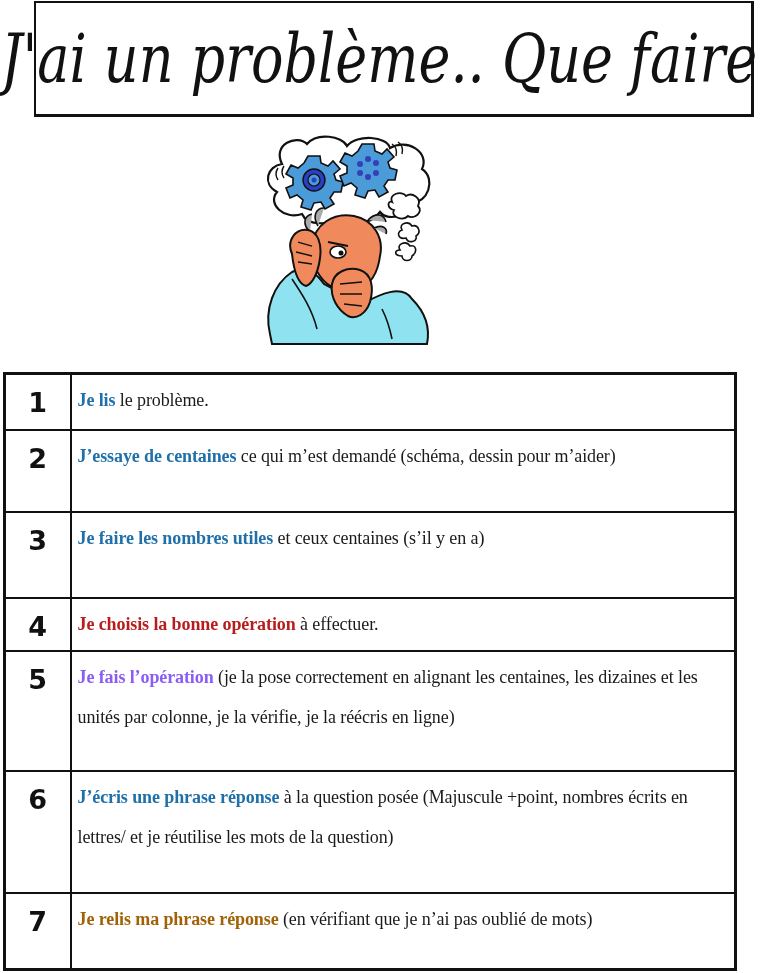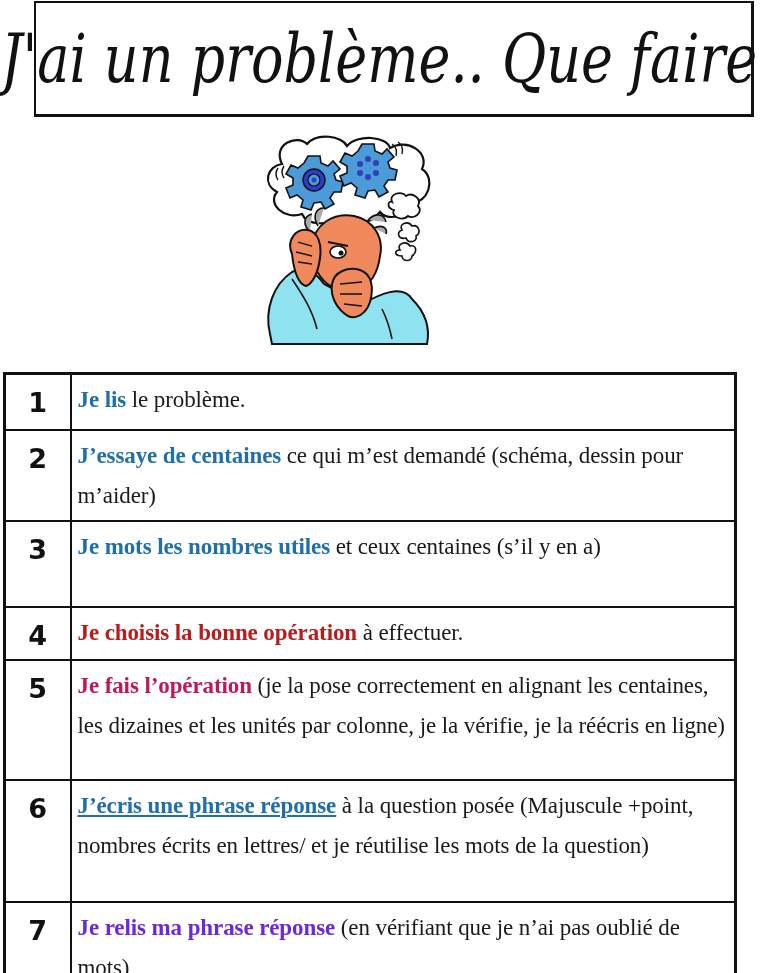--- a/index.html
+++ b/index.html
@@ -24,21 +24,21 @@
     border-collapse: collapse; table-layout: fixed;
     border: 3px solid #111;
   }
   .steps-table td { border: 2px solid #111; vertical-align: top; padding: 0; }
   .steps-table col.num-col { width: 66px; }
   .num-cell {
     text-align: center; font-family: "DejaVu Sans", sans-serif; font-weight: bold;
     font-size: 27px; color: #111; padding-top: 12px !important;
   }
   .text-cell {
-    font-family: "Liberation Serif", serif; font-size: 23px; line-height: 40px;
+    font-family: "Liberation Serif", serif; font-size: 18px; line-height: 40px;
     color: #1a1a1a; padding: 5px 6px 4px 6px !important; letter-spacing: -0.1px;
   }
   .hl { color: #1f6fa8; font-weight: bold; }
   .row-1 { height: 56px; }
   .row-2 { height: 82px; }
   .row-3 { height: 86px; }
   .row-4 { height: 53px; }
   .row-5 { height: 120px; }
   .row-6 { height: 122px; }
   .row-7 { height: 77px; }
@@ -112,32 +112,32 @@
     <tr class="row-1">
       <td class="num-cell">1</td>
       <td class="text-cell"><span class="hl" style="color: rgb(31, 111, 168);">Je lis</span><span> le problème.</span></td>
     </tr>
     <tr class="row-2">
       <td class="num-cell">2</td>
       <td class="text-cell"><span class="hl" style="color: rgb(31, 111, 168);">J’essaye de centaines</span><span> ce qui m’est demandé (schéma, dessin pour m’aider)</span></td>
     </tr>
     <tr class="row-3">
       <td class="num-cell">3</td>
-      <td class="text-cell"><span class="hl" style="color: rgb(31, 111, 168);">Je mots les nombres utiles</span><span> et ceux centaines (s’il y en a)</span></td>
+      <td class="text-cell"><span class="hl" style="color: rgb(31, 111, 168);">Je faire les nombres utiles</span><span> et ceux centaines (s’il y en a)</span></td>
     </tr>
     <tr class="row-4">
       <td class="num-cell">4</td>
       <td class="text-cell"><span class="hl" style="color: #b91c1c;">Je choisis la bonne opération</span><span> à effectuer.</span></td>
     </tr>
     <tr class="row-5">
       <td class="num-cell">5</td>
-      <td class="text-cell"><span class="hl" style="color: #be185d;">Je fais l’opération</span><span> (je la pose correctement en alignant les centaines, les dizaines et les unités par colonne, je la vérifie, je la réécris en ligne)</span></td>
+      <td class="text-cell"><span class="hl" style="color: #8b5cf6;">Je fais l’opération</span><span> (je la pose correctement en alignant les centaines, les dizaines et les unités par colonne, je la vérifie, je la réécris en ligne)</span></td>
     </tr>
     <tr class="row-6">
       <td class="num-cell">6</td>
-      <td class="text-cell"><span class="hl" style="color: rgb(31, 111, 168); text-decoration: underline;">J’écris une phrase réponse</span><span> à la question posée (Majuscule +point, nombres écrits en lettres/ et je réutilise les mots de la question)</span></td>
+      <td class="text-cell"><span class="hl" style="color: rgb(31, 111, 168);">J’écris une phrase réponse</span><span> à la question posée (Majuscule +point, nombres écrits en lettres/ et je réutilise les mots de la question)</span></td>
     </tr>
     <tr class="row-7">
       <td class="num-cell">7</td>
-      <td class="text-cell"><span class="hl" style="color: #6d28d9;">Je relis ma phrase réponse</span><span> (en vérifiant que je n’ai pas oublié de mots)</span></td>
+      <td class="text-cell"><span class="hl" style="color: #a16207;">Je relis ma phrase réponse</span><span> (en vérifiant que je n’ai pas oublié de mots)</span></td>
     </tr>
   </tbody>
 </table>
 
 </body></html>

